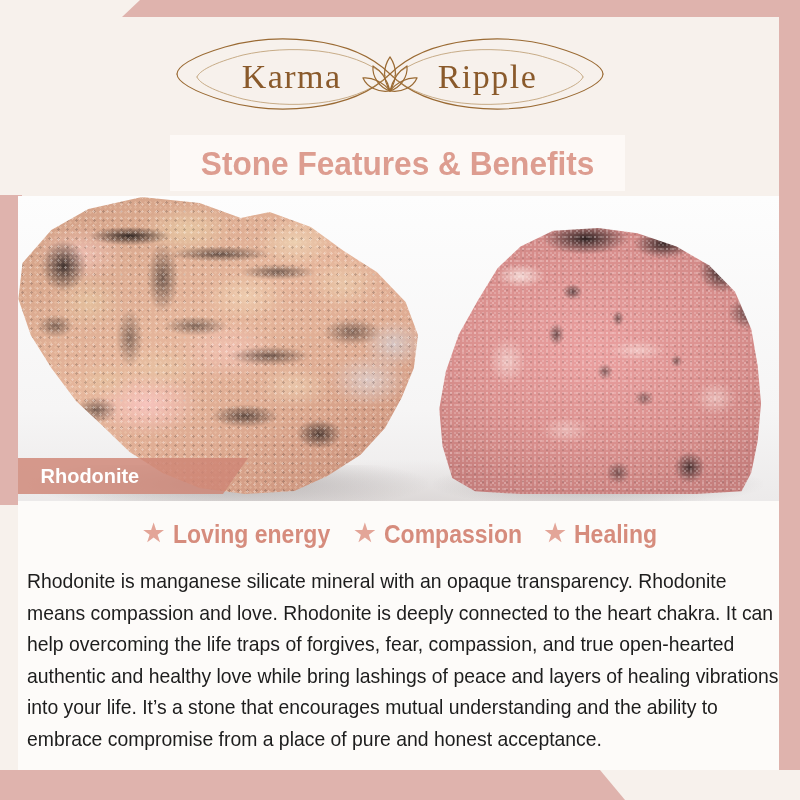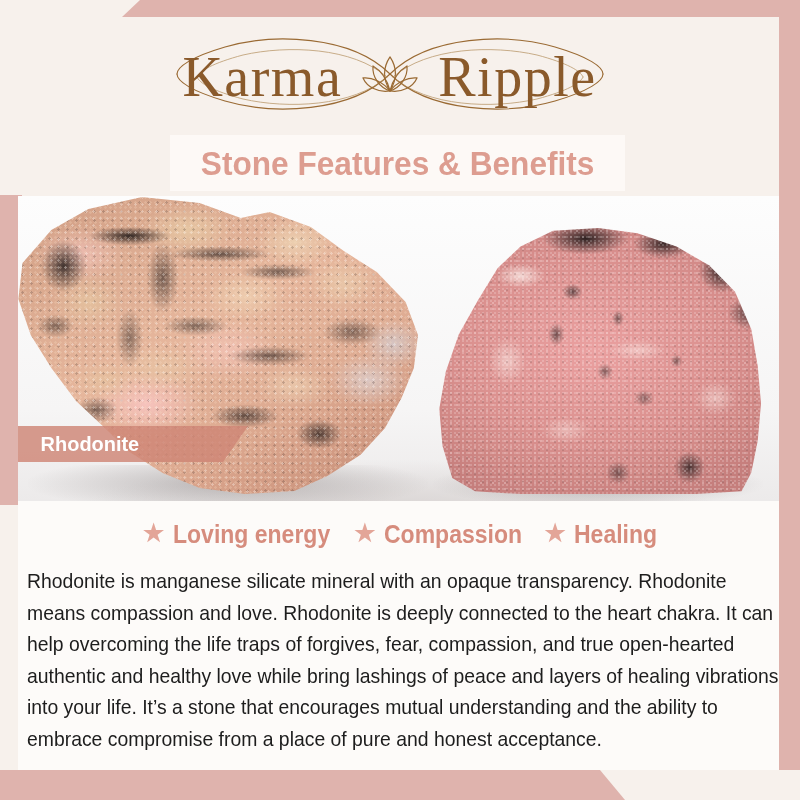--- a/index.html
+++ b/index.html
@@ -41,21 +41,21 @@
     display:flex;align-items:center;justify-content:center;
   }
   .logo-wrap{position:relative;width:470px;height:95px;}
   .logo-flourish{position:absolute;left:0;top:0;width:470px;height:95px;}
   .logo-text{
     position:absolute;left:0;top:0;width:470px;height:95px;
     display:flex;align-items:center;justify-content:center;gap:0;
   }
   .logo-word{
     font-family:"Liberation Serif","DejaVu Serif",serif;
-    font-size:56px;color:#8a5a2b;letter-spacing:1.5px;line-height:1;
+    font-size:34px;color:#8a5a2b;letter-spacing:1.5px;line-height:1;
     position:relative;top:2px;
   }
   .logo-word.left{margin-right:92px;}
   .logo-word.right{margin-left:4px;}
   .logo-lotus{position:absolute;left:50%;top:50%;transform:translate(-50%,-48%);}
 
   
   .title-band{
     position:absolute;left:8px;top:130px;width:779px;height:66px;
     display:flex;align-items:center;justify-content:center;
@@ -187,21 +187,21 @@
     background-image:
       radial-gradient(rgba(255,244,244,.6) 1px, transparent 1.4px),
       radial-gradient(rgba(90,60,60,.42) 1px, transparent 1.4px),
       radial-gradient(rgba(255,255,255,.4) 1px, transparent 1.5px);
     background-size:6px 6px,8px 8px,4px 4px;
     background-position:0 0,3px 2px,1px 3px;
   }
 
   
   .caption{
-    position:absolute;left:18px;top:426px;width:230px;height:36px;
+    position:absolute;left:18px;top:458px;width:230px;height:36px;
     background:rgba(206,133,117,.82);
     clip-path:polygon(0 0,230px 0,205px 36px,0 36px);
     display:flex;align-items:center;
   }
   .caption-text{
     color:#ffffff;font-weight:bold;font-size:21px;margin-left:20px;
     transform:scaleX(.95);white-space:nowrap;
     font-family:"Liberation Sans",sans-serif;
   }
 

